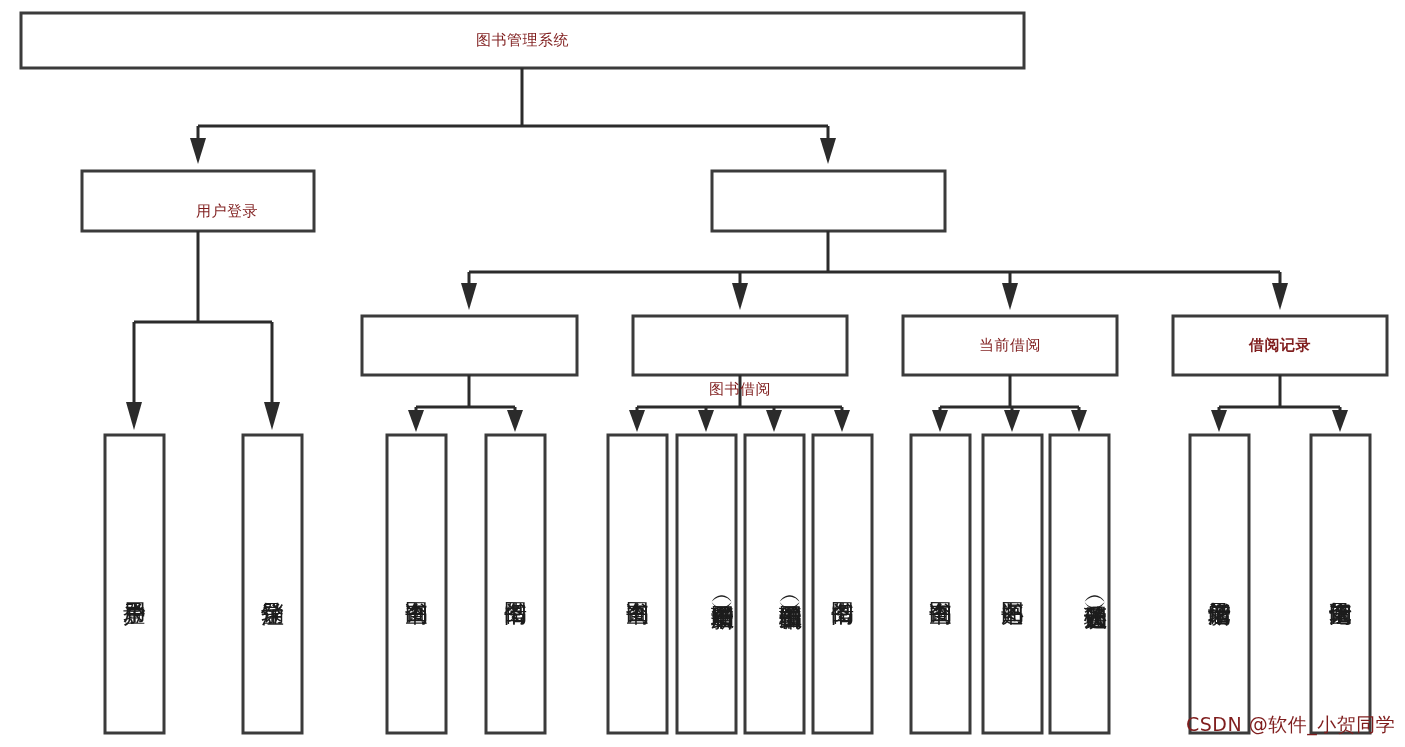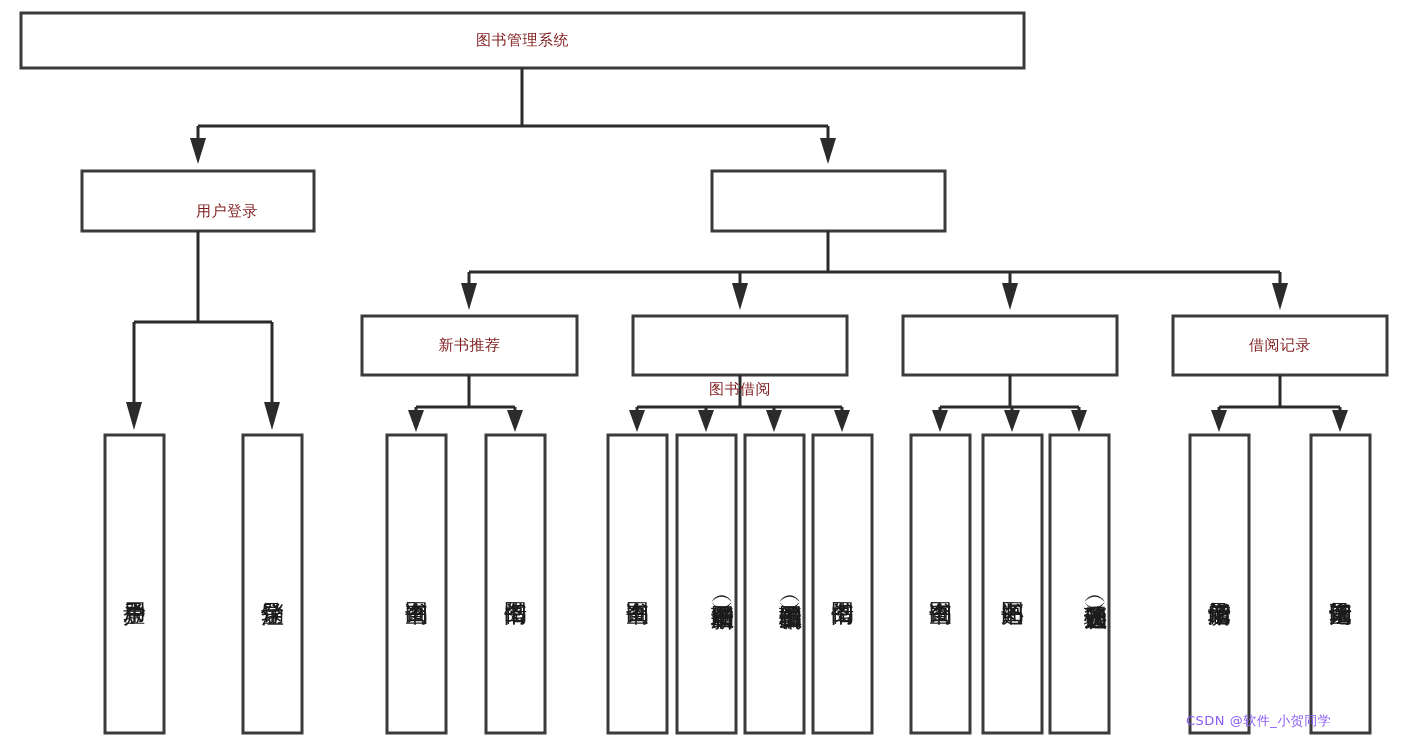--- a/index.html
+++ b/index.html
@@ -67,22 +67,22 @@
     white-space: nowrap;
     pointer-events: none;
   }
   .node-label-v.centered {
     align-items: center;
   }
   .watermark {
     position: absolute;
     left: 1186px;
     top: 712px;
-    font-size: 13px;
-    color: #8b5cf6;
+    font-size: 19px;
+    color: #7f1d1d;
     letter-spacing: 0.5px;
     white-space: nowrap;
     pointer-events: none;
   }
 </style>
 </head>
 <body>
 
 <div id="diagram-root">
 
@@ -173,23 +173,23 @@
     <path class="conn" d="M1219,407 L1219,412"></path>
     <polygon class="arrow-head" points="1211,410 1227,410 1219,432"></polygon>
     <path class="conn" d="M1340,407 L1340,412"></path>
     <polygon class="arrow-head" points="1332,410 1348,410 1340,432"></polygon>
   </svg>
 
   <div class="node-label-h" style="left:21px;top:13px;width:1003px;height:55px;">图书管理系统</div>
 
   <div class="node-label-h" style="left:82px;top:181px;width:268px;height:60px;margin-left:11px;">用户登录</div>
 
-  <div class="node-label-h" style="left:362px;top:316px;width:215px;height:59px;">新书推荐</div>
   <div class="node-label-h" style="left:633px;top:316px;width:214px;height:59px;margin-top:44px;">图书借阅</div>
-  <div class="node-label-h" style="left:1173px;top:316px;width:214px;height:59px;">借阅记录</div>
+  <div class="node-label-h" style="left:903px;top:316px;width:214px;height:59px;">当前借阅</div>
+  <div class="node-label-h" style="left:1173px;top:316px;width:214px;height:59px;font-weight:bold;">借阅记录</div>
 
   <div class="node-label-v centered" style="left:105px;top:435px;width:59px;height:298px;">用户登录</div>
   <div class="node-label-v centered" style="left:243px;top:435px;width:59px;height:298px;">注销登录</div>
 
   <div class="node-label-v centered" style="left:387px;top:435px;width:59px;height:298px;">查询图书</div>
   <div class="node-label-v centered" style="left:486px;top:435px;width:59px;height:298px;">借阅图书</div>
 
   <div class="node-label-v centered" style="left:608px;top:435px;width:59px;height:298px;">查询图书</div>
   <div class="node-label-v" style="left:677px;top:443px;width:59px;height:290px;">新增图书（管理员）</div>
   <div class="node-label-v" style="left:745px;top:443px;width:59px;height:290px;">编辑图书（管理员）</div>

